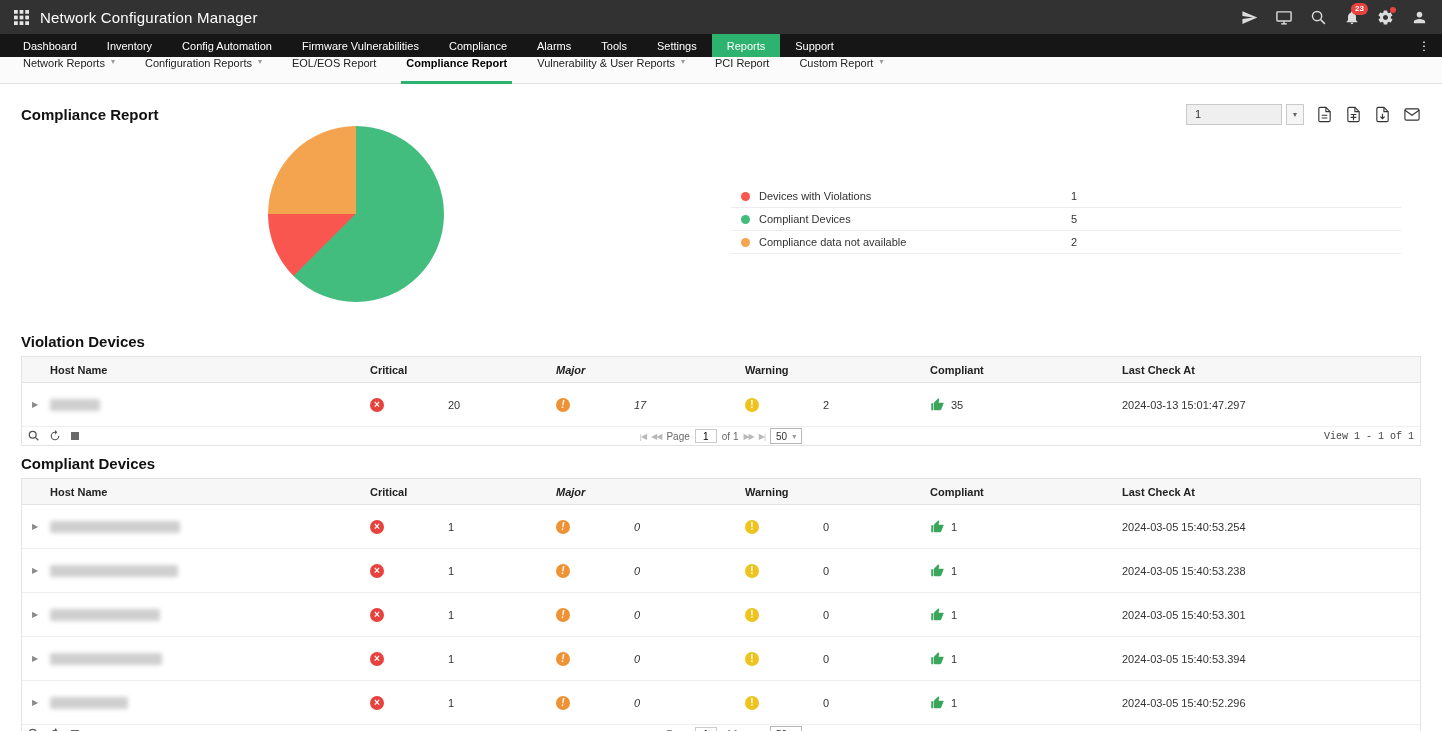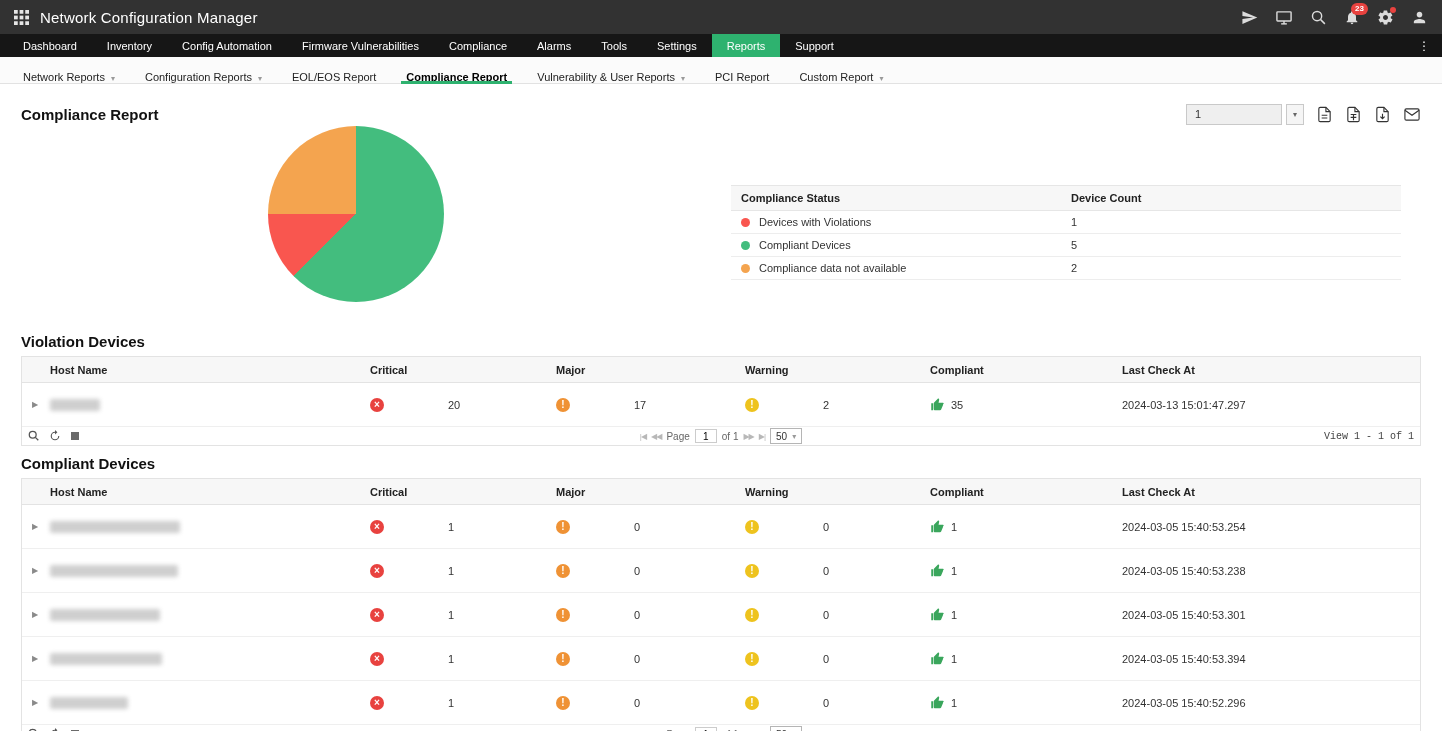--- a/index.html
+++ b/index.html
@@ -23,21 +23,21 @@
   .reddot { position:absolute; top:-2px; right:-2px; width:6px; height:6px; border-radius:50%; background:#e8423f; }
 
   
   .nav { height:23px; background:#161616; display:flex; align-items:stretch; padding-left:8px; }
   .nav-item { color:#fff; font-size:11px; padding:0 15px; display:flex; align-items:center; cursor:pointer; white-space:nowrap; }
   .nav-item.active { background:#2eb26f; }
   .nav-overflow { margin-left:auto; color:#fff; padding:0 12px; display:flex; align-items:center; font-size:12px; cursor:pointer; }
 
   
   .subnav { height:27px; background:#fbfbfb; border-bottom:1px solid #e2e2e2; display:flex; padding-left:8px; }
-  .subnav-item { font-size:11px; color:#222; padding:0 15px; display:flex; align-items:flex-end; gap:6px; position:relative; cursor:pointer; white-space:nowrap; }
+  .subnav-item { font-size:11px; color:#222; padding:0 15px; display:flex; align-items:flex-start; gap:6px; position:relative; cursor:pointer; white-space:nowrap; }
   .subnav-item.active { font-weight:bold; color:#000; }
   .subnav-item.active::after { content:""; position:absolute; left:10px; right:10px; bottom:-1px; height:3px; background:#2eb26f; }
   .chev { color:#9a9a9a; font-size:8px; }
 
   
   .content { padding:0 21px; }
   .title-row { display:flex; align-items:center; padding-top:18px; height:42px; }
   .page-title { font-size:15px; font-weight:bold; color:#111; }
   .title-controls { margin-left:auto; display:flex; align-items:center; gap:12px; }
   .report-select { display:flex; align-items:center; }
@@ -58,21 +58,21 @@
   
   .section-title { font-size:15px; font-weight:bold; color:#111; margin:9px 0 6px; }
   .tbl { border:1px solid #e3e3e3; }
   .tbl-header { display:flex; background:#f7f7f7; height:26px; align-items:center; font-size:11px; font-weight:bold; color:#222; border-bottom:1px solid #e3e3e3; }
   .tbl-row { display:flex; align-items:center; height:44px; font-size:11px; border-bottom:1px solid #efefef; }
   .cell { display:flex; align-items:center; }
   .col-host { width:348px; }
   .tbl-header .col-host { padding-left:28px; }
   .tbl-row  .col-host { padding-left:10px; }
   .col-critical { width:186px; }
-  .col-major { width:189px; }
+  .col-major { width:189px;font-style:italic; }
   .col-warning { width:185px; }
   .col-compliant { width:192px; }
   .col-last { flex:1; }
   .expand { color:#8a8a8a; font-size:8px; width:12px; margin-right:6px; cursor:pointer; }
   .redacted { height:12px; background:#cfcfcf; border-radius:2px; filter:blur(2px); }
   .sicon { width:14px; height:14px; border-radius:50%; color:#fff; font-size:10px; font-weight:bold; display:inline-flex; align-items:center; justify-content:center; line-height:1; }
   .sicon.red { background:#e8423f; }
   .sicon.orange { background:#ef9235; }
   .sicon.yellow { background:#eec31e; }
   .num { margin-left:64px; color:#333; }
@@ -225,24 +225,20 @@
           <rect x="2" y="4" width="20" height="16" rx="2"></rect>
             <path d="M2 6l10 7L22 6"></path>
         </svg>
       </span>
     </div>
   </div>
 
   <div class="chart-area">
     <div class="pie" style="background: conic-gradient(rgb(67, 189, 126) 0deg, rgb(67, 189, 126) 225deg, rgb(249, 86, 79) 225deg, rgb(249, 86, 79) 270deg, rgb(244, 164, 79) 270deg, rgb(244, 164, 79) 360deg);"></div>
     <div class="legend">
-      <div class="legend-header">
-        <span class="lc1">Compliance Status</span>
-        <span class="lc2">Device Count</span>
-      </div>
       <div class="legend-row">
         <span class="lc1">
           <span class="dot" style="background: rgb(249, 86, 79);"></span>
           <span>Devices with Violations</span>
         </span>
         <span>1</span>
       </div>
       <div class="legend-row">
         <span class="lc1">
           <span class="dot" style="background: rgb(67, 189, 126);"></span>

